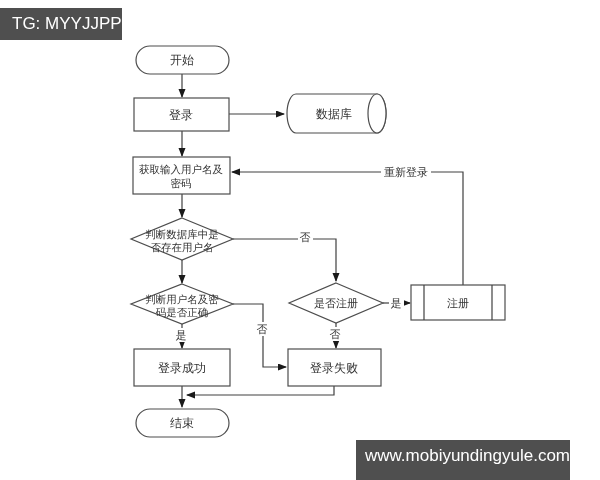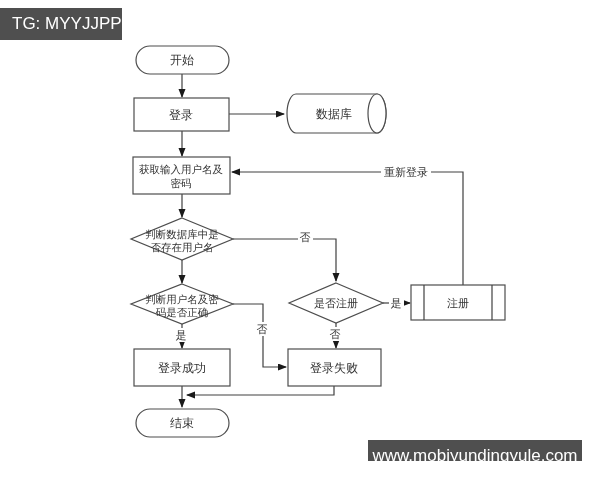--- a/index.html
+++ b/index.html
@@ -1,21 +1,21 @@
 <!DOCTYPE html>
 <html><head>
 <meta charset="utf-8">
 <style>
   * { margin: 0; padding: 0; box-sizing: border-box; }
   html, body { width: 600px; height: 480px; background: #ffffff; }
   body { font-family: "Liberation Sans", "DejaVu Sans", sans-serif; }
   .screen { position: relative; width: 600px; height: 480px; background: #ffffff; overflow: hidden; }
   .banner { position: absolute; background: #4f4f4f; color: #ffffff; font-size: 17px; }
   .banner-top { left: 0; top: 8px; width: 122px; height: 32px; line-height: 32px; padding-left: 12px; }
-  .banner-bottom { left: 368px; top: 440px; width: 214px; height: 21px; line-height: 32px; text-align: center; }
+  .banner-bottom { left: 356px; top: 440px; width: 214px; height: 40px; line-height: 32px; text-align: right; }
   svg.flow { position: absolute; left: 0; top: 0; }
   .node { fill: #ffffff; stroke: #4d4d4d; stroke-width: 1.2; }
   .edge { fill: none; stroke: #404040; stroke-width: 1.2; }
   .lbl { fill: #333333; font-family: "Liberation Sans", "DejaVu Sans", sans-serif; text-anchor: middle; }
   .lbl12 { font-size: 12px; }
   .lbl11 { font-size: 11px; }
   .lbl10 { font-size: 10.5px; }
   .lblbg { fill: #ffffff; }
 </style>
 </head>

